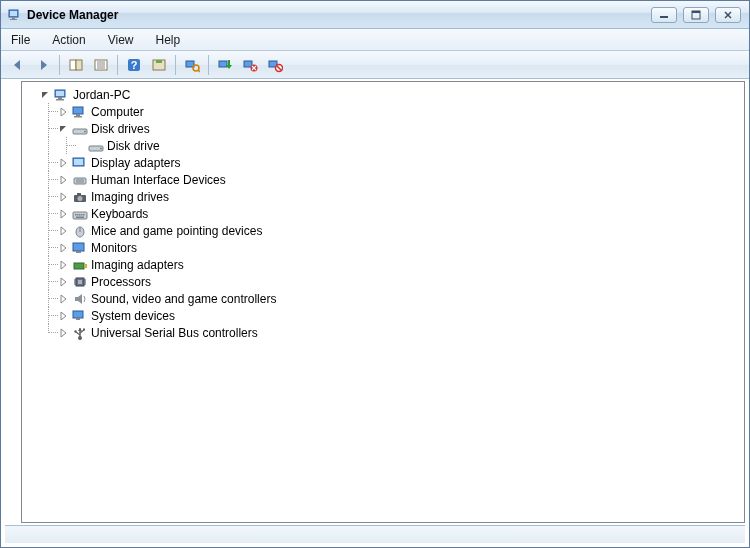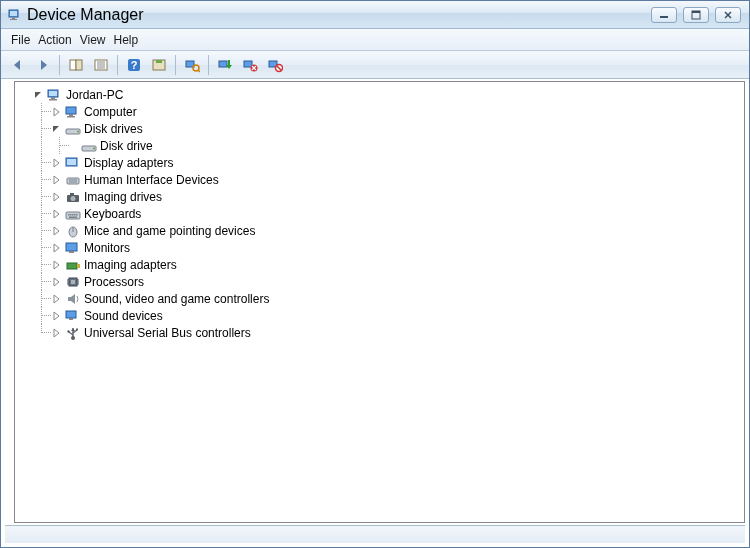--- a/index.html
+++ b/index.html
@@ -30,21 +30,22 @@
     padding-left: 6px;
   }
   .title-icon {
     width: 16px; height: 16px;
     margin-right: 4px;
     display: inline-flex; align-items:center; justify-content:center;
   }
   .title-text {
     flex: 1;
     color: #000;
-    font-size: 16px;
+    font-size: 12px;
+    font-weight: bold;
   }
   .win-controls {
     display: flex;
     gap: 6px;
     padding-right: 8px;
   }
   .win-btn {
     width: 26px; height: 16px;
     border: 1px solid #8aa6c1;
     border-radius: 3px;
@@ -53,20 +54,21 @@
     font-size: 10px;
     color:#394d63;
   }
   .menubar {
     height: 22px;
     background: linear-gradient(to bottom, #f5f9fd, #e7eff8);
     border-bottom: 1px solid #b7c9db;
     display: flex;
     align-items: center;
     padding-left: 6px;
+    gap: 14px;
   }
   .menu-item {
     color: #1a1a1a;
     font-size: 12px;
     padding: 2px 4px;
   }
   .toolbar {
     height: 28px;
     background: linear-gradient(to bottom, #f6fafe 0%, #e6eef7 50%, #dce7f2 51%, #e7f0f8 100%);
     border-bottom: 1px solid #a8bed3;
@@ -83,21 +85,21 @@
   }
   .tool-sep {
     width:1px; height:20px;
     background:#a8bed3;
     margin:0 2px;
   }
   .content {
     flex:1;
     background:#fff;
     border:1px solid #828790;
-    margin:2px 4px 2px 13px;
+    margin:2px 4px 2px 20px;
     overflow:auto;
     padding-top:4px;
   }
   .status {
     height:18px;
     border-top:1px solid #a8bed3;
     background: linear-gradient(to bottom,#f1f6fb,#e4edf5);
     margin:0 4px 4px 4px;
   }
   .tree-node {
@@ -514,21 +516,21 @@
           <svg width="12" height="12">
             <path d="M3 2 L8 6 L3 10 Z" fill="none" stroke="#888"></path>
           </svg>
         </span>
       <span class="node-icon">
           <svg width="16" height="16">
             <rect x="1" y="3" width="10" height="7" fill="#5d9de6" stroke="#2a5a9c"></rect>
             <rect x="4" y="10" width="4" height="2" fill="#888"></rect>
           </svg>
         </span>
-      <span class="label">Sound devices</span>
+      <span class="label">System devices</span>
     </div>
 
     <div class="tree-node">
       <span class="guide"></span>
       <span class="guide l"></span>
       <span class="expander">
           <svg width="12" height="12">
             <path d="M3 2 L8 6 L3 10 Z" fill="none" stroke="#888"></path>
           </svg>
         </span>

